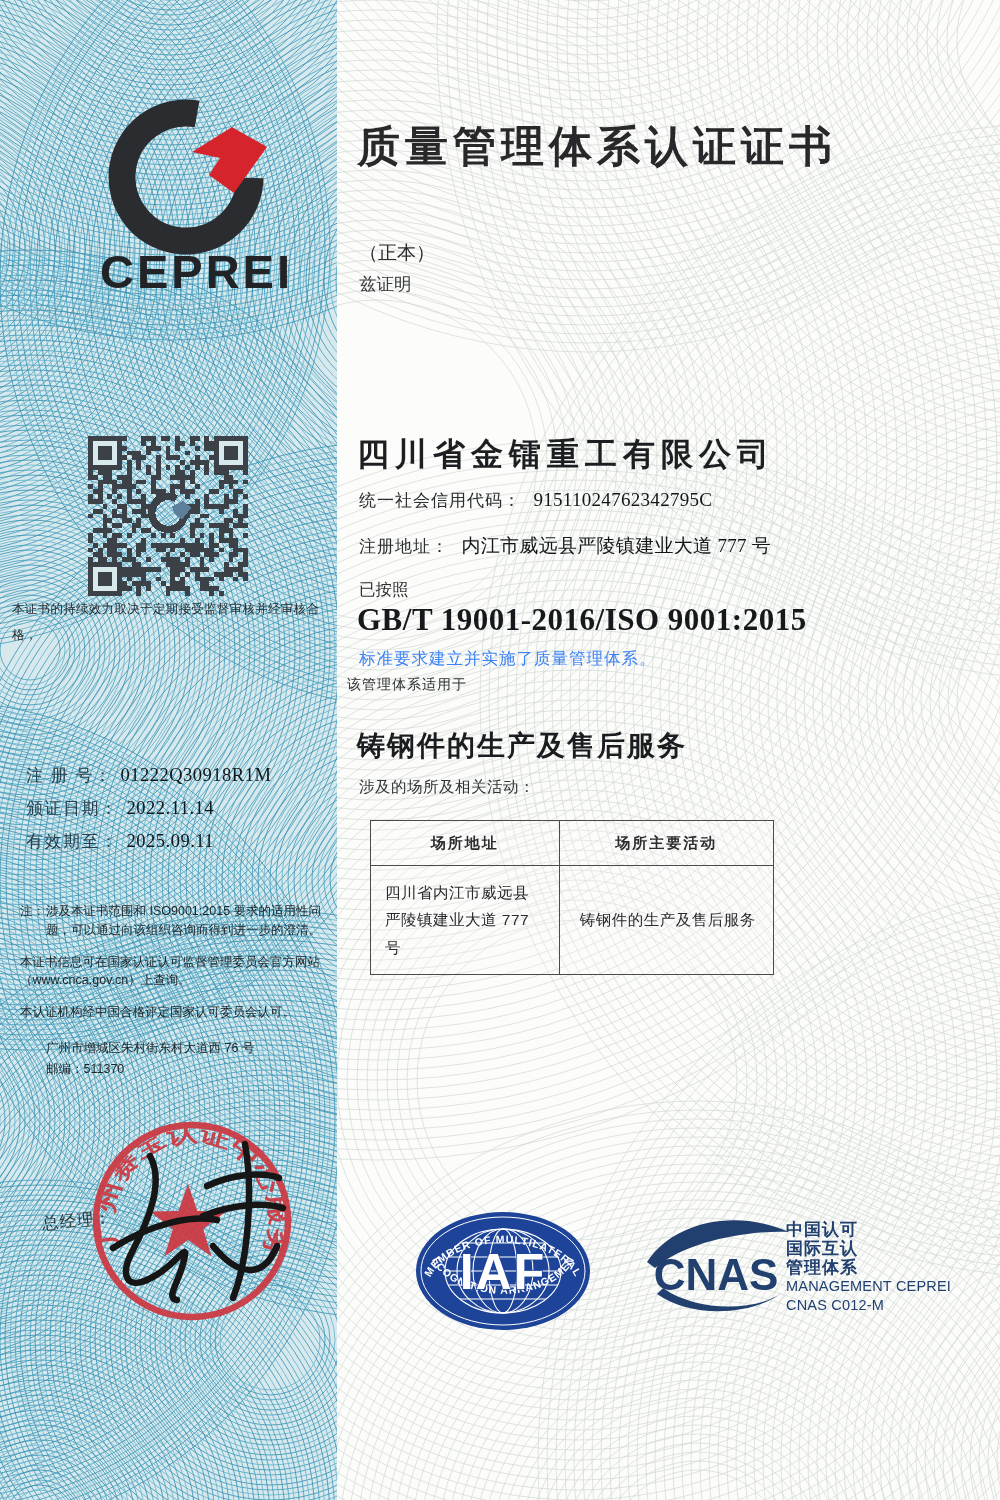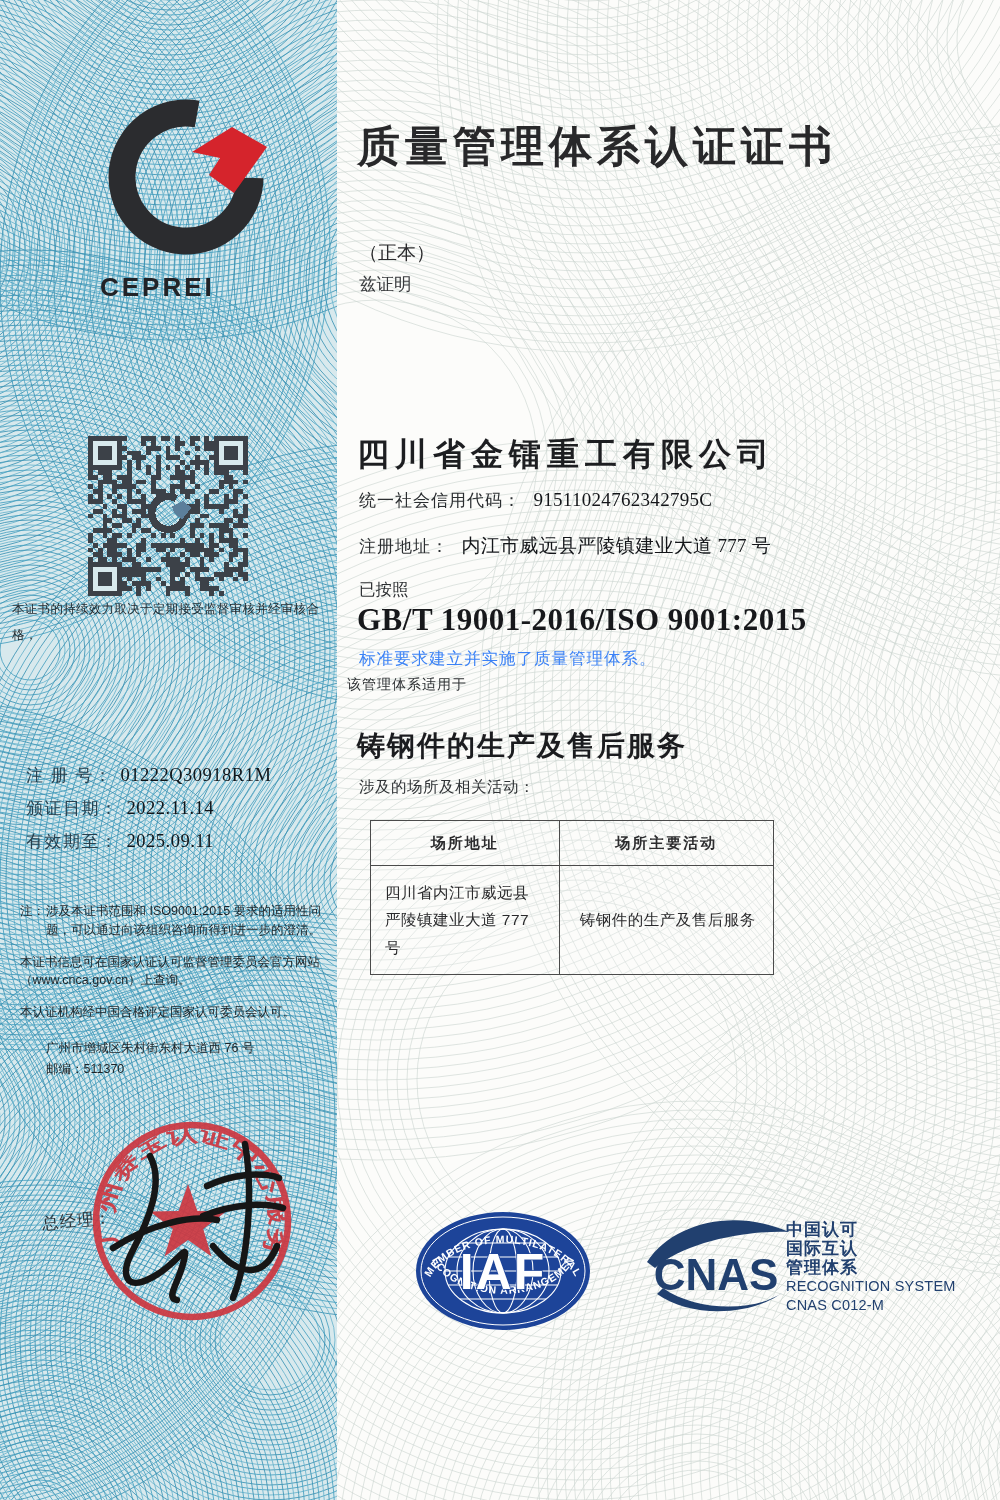--- a/index.html
+++ b/index.html
@@ -5,22 +5,22 @@
   html,body{margin:0;padding:0;background:#ffffff;}
   .page{position:relative;width:1000px;height:1500px;background:#fdfdfb;overflow:hidden;
         font-family:"Liberation Sans",sans-serif;color:#222;}
   
   .left-panel{position:absolute;left:0;top:0;width:337px;height:1500px;background:#d8e9ed;overflow:hidden;}
   .right-panel{position:absolute;left:337px;top:0;width:663px;height:1500px;background:#fcfcfa;overflow:hidden;}
   .panel-split{position:absolute;left:343px;top:0;width:1px;height:1500px;background:#e1e1da;opacity:.8;}
   svg.bgdeco{position:absolute;left:0;top:0;}
   
   .logo-svg{position:absolute;left:106px;top:96px;z-index:2;}
-  .brand-word{position:absolute;left:100px;top:272px;width:180px;text-align:left;
-              font-size:26px;font-weight:bold;letter-spacing:3px;color:#222327;z-index:2;}
+  .brand-word{position:absolute;left:100px;top:244px;width:180px;text-align:left;
+              font-size:47px;font-weight:bold;letter-spacing:3px;color:#222327;z-index:2;}
   .qr-svg{position:absolute;left:88px;top:436px;z-index:2;}
   .qr-note{position:absolute;left:12px;top:597px;width:322px;font-size:12.5px;line-height:2.05;
            color:#1f262b;z-index:2;letter-spacing:.3px;}
   .reg-block{position:absolute;left:26px;top:764px;z-index:2;}
   .reg-row{display:flex;align-items:baseline;margin-bottom:10px;white-space:nowrap;}
   .reg-label{font-size:17px;color:#28404e;letter-spacing:1.5px;}
   .reg-value{font-family:"Liberation Serif",serif;font-size:18.5px;color:#10151a;margin-left:8px;letter-spacing:.5px;}
   .notes-block{position:absolute;left:20px;top:902px;width:302px;z-index:2;font-size:12.5px;
                color:#1d2327;line-height:1.5;}
   .note-p{display:flex;margin-bottom:13px;}
@@ -1570,17 +1570,17 @@
 
     <svg class="cnas-svg" width="150" height="102" viewBox="0 0 150 102">
       <path d="M4,46 C30,6 92,-8 146,16 C104,14 42,26 12,52 Z" fill="#21406f"></path>
       <path d="M14,78 C50,104 118,100 147,70 C124,96 56,98 20,72 Z" fill="#21406f"></path>
       <text x="73" y="74" text-anchor="middle" font-size="44" font-weight="bold" fill="#21406f" font-family="Liberation Sans, sans-serif">CNAS</text>
     </svg>
     <div class="cnas-text">
       <div class="cnas-cn">中国认可</div>
       <div class="cnas-cn">国际互认</div>
       <div class="cnas-cn">管理体系</div>
-      <div class="cnas-en">RECOGNITION SYSTEM</div>
+      <div class="cnas-en">MANAGEMENT CEPREI</div>
       <div class="cnas-en">CNAS C012-M</div>
     </div>
   </div>
 </div>
 
 </body></html>

